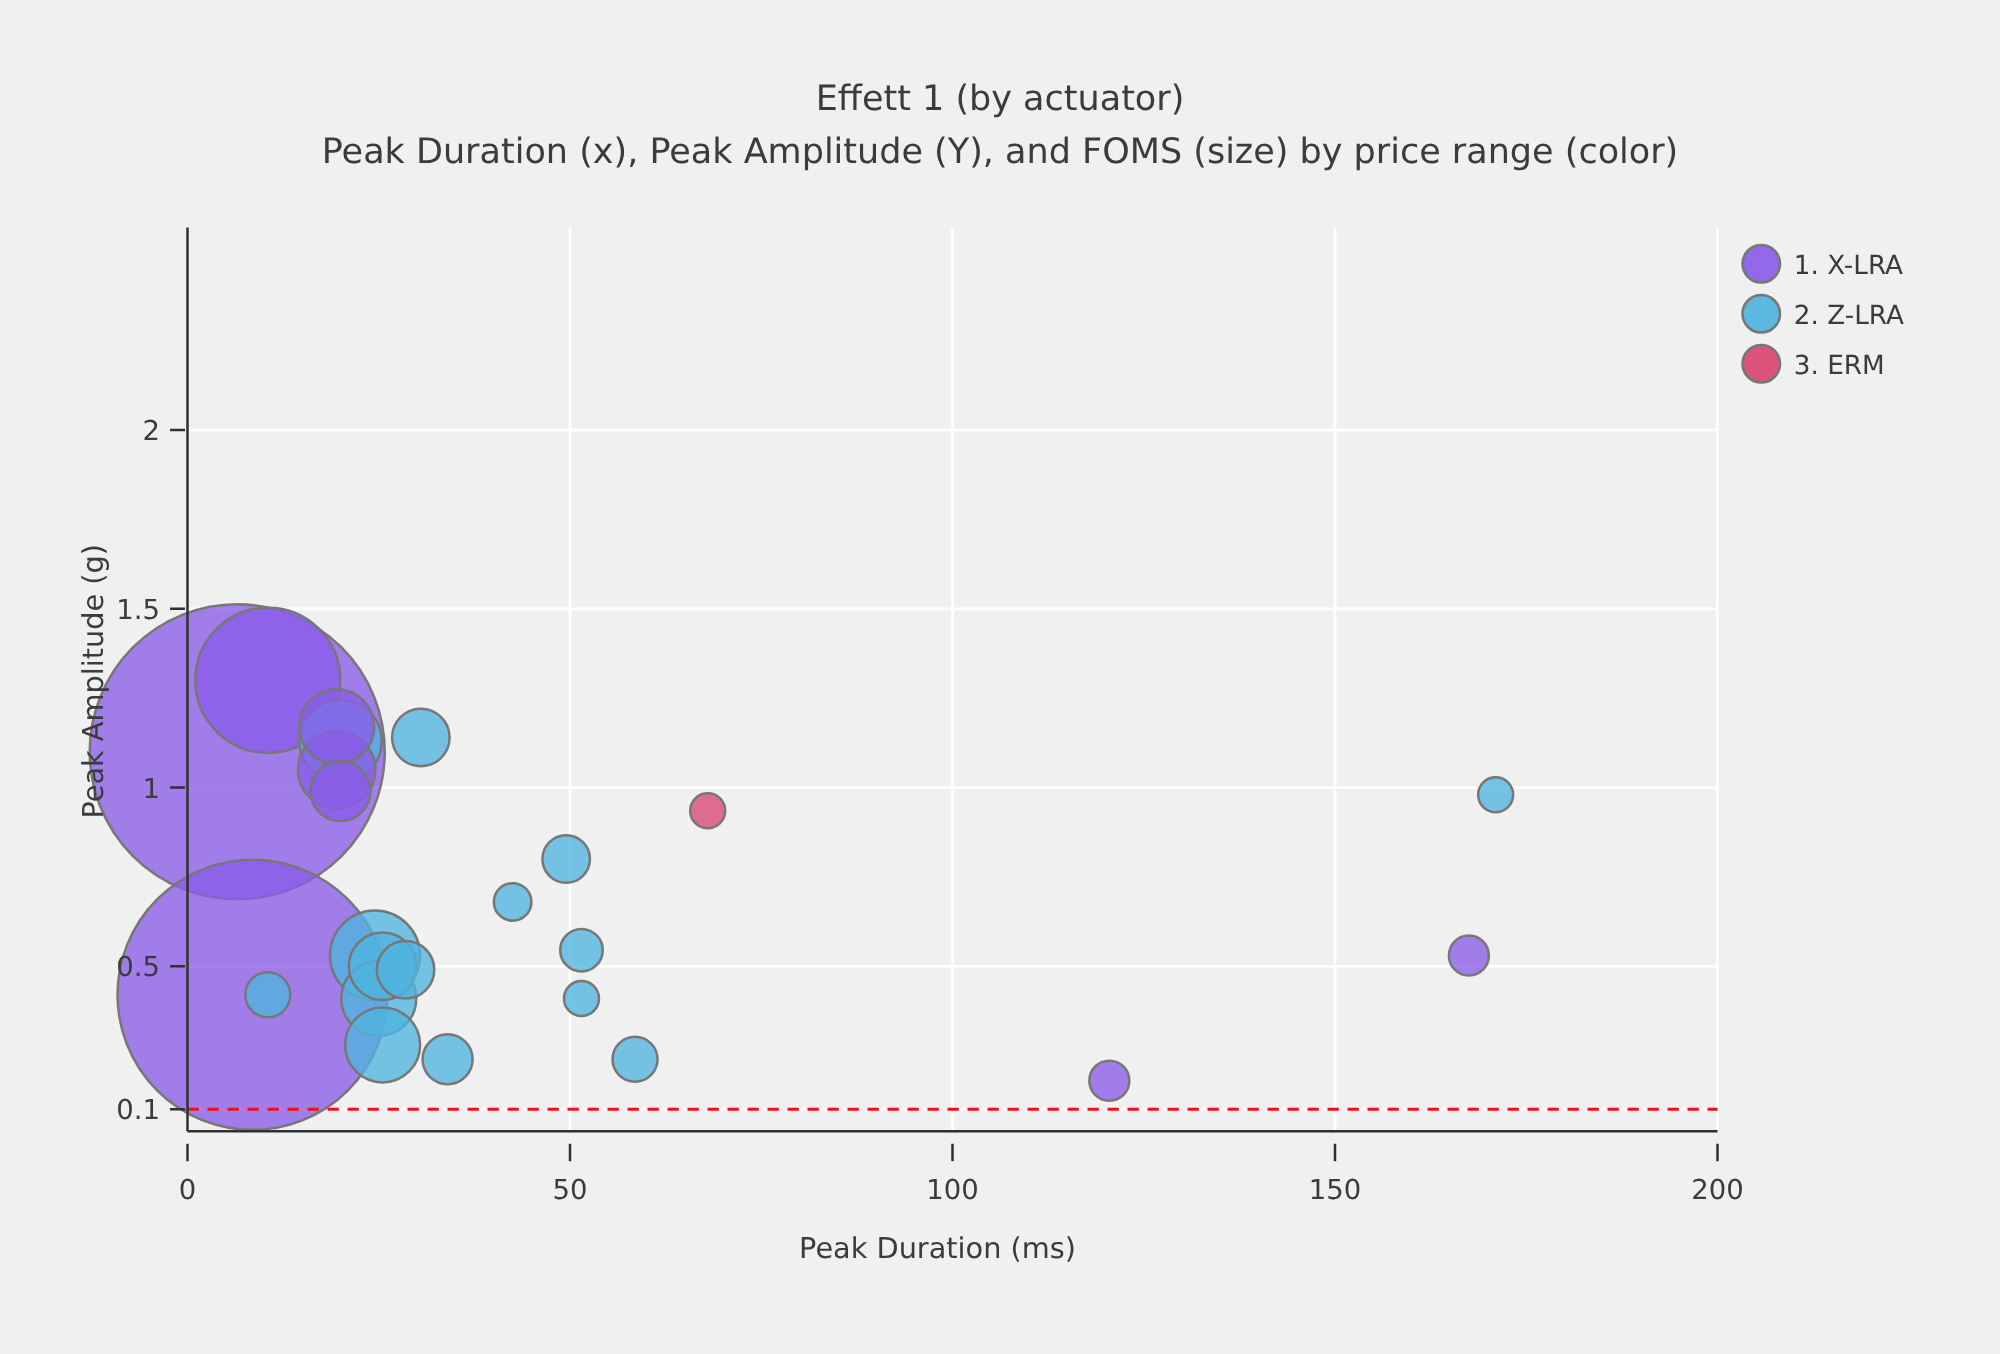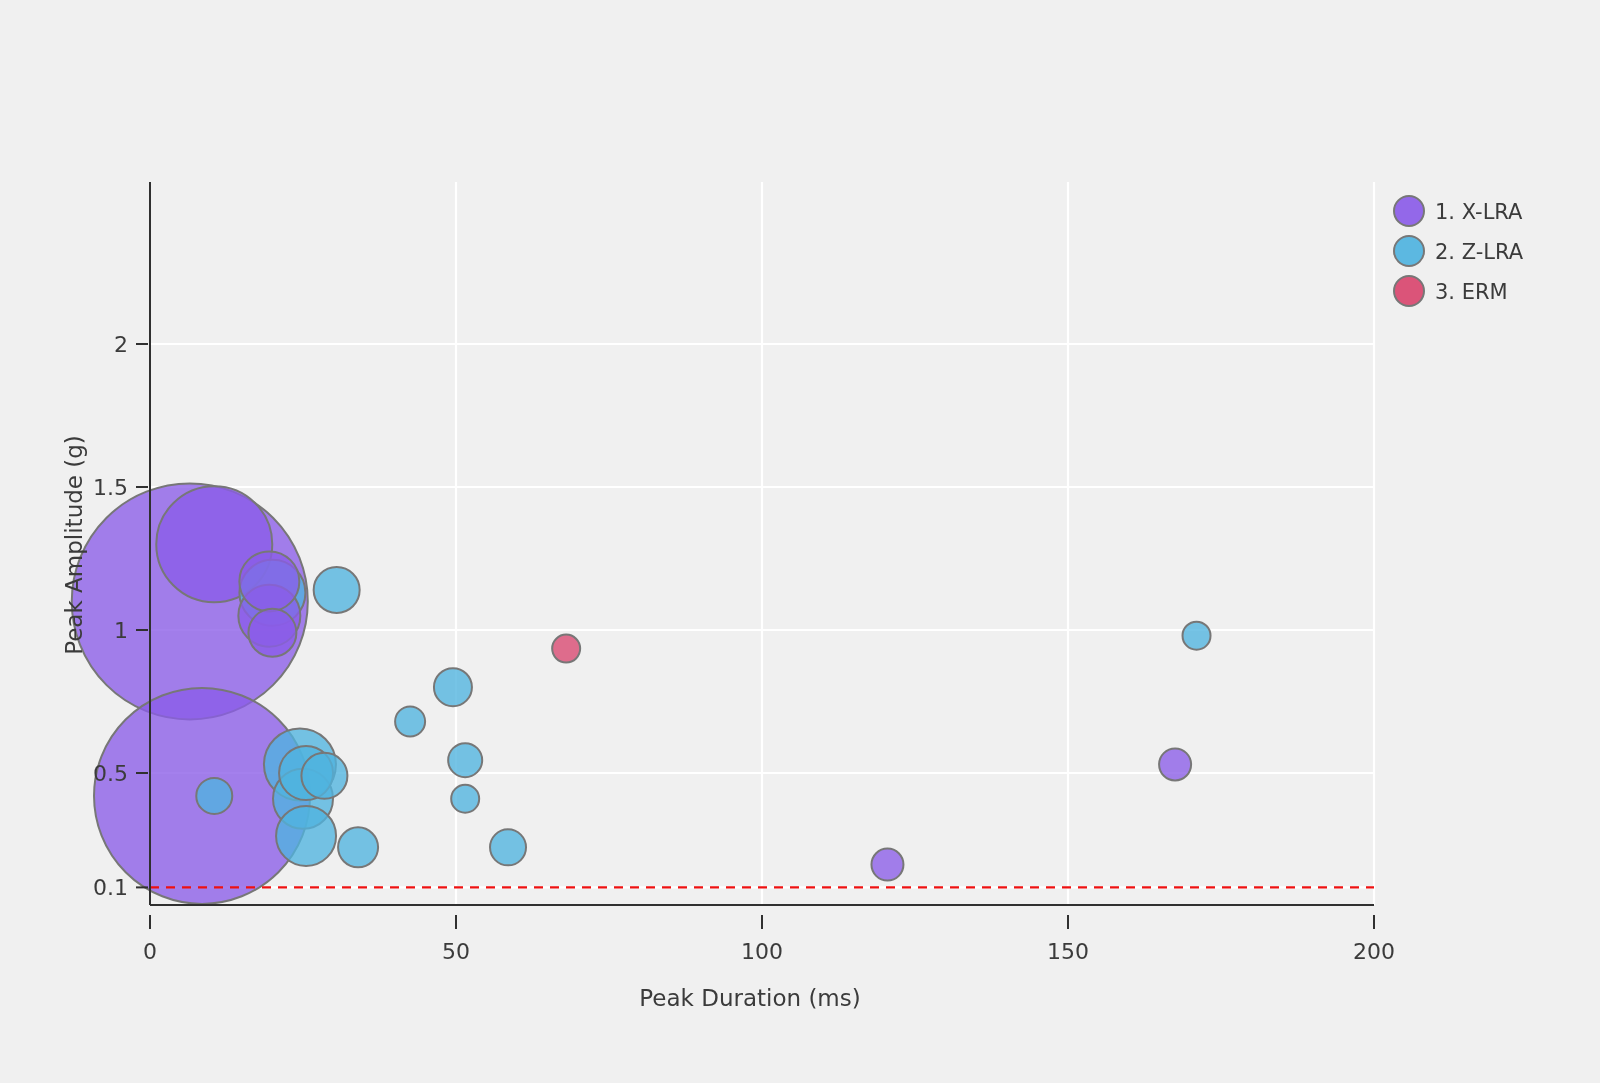--- a/index.html
+++ b/index.html
@@ -62,20 +62,24 @@
   .axisline { stroke: #303030; stroke-width: 2; }
   .tickmark { stroke: #303030; stroke-width: 2; }
   .threshold { stroke: #ee1111; stroke-width: 2.4; stroke-dasharray: 9 7; }
   .bubble { stroke: #777777; stroke-width: 2; }
 </style>
 </head>
 <body>
 
 <div id="figure">
 
+  <div class="title-block">
+    <div class="title-line1">Effett 1 (by actuator)</div>
+    <div class="title-line2">Peak Duration (x), Peak Amplitude (Y), and FOMS (size) by price range (color)</div>
+  </div>
 
   <svg id="plotsvg" width="1600" height="1083">
     <g id="gridlines">
         <line x1="456" y1="182" x2="456" y2="905" class="gridline"></line>
         <line x1="762" y1="182" x2="762" y2="905" class="gridline"></line>
         <line x1="1068" y1="182" x2="1068" y2="905" class="gridline"></line>
         <line x1="1374" y1="182" x2="1374" y2="905" class="gridline"></line>
         <line x1="150" y1="887.4000000000001" x2="1374" y2="887.4000000000001" class="gridline"></line>
         <line x1="150" y1="773" x2="1374" y2="773" class="gridline"></line>
         <line x1="150" y1="630" x2="1374" y2="630" class="gridline"></line>

